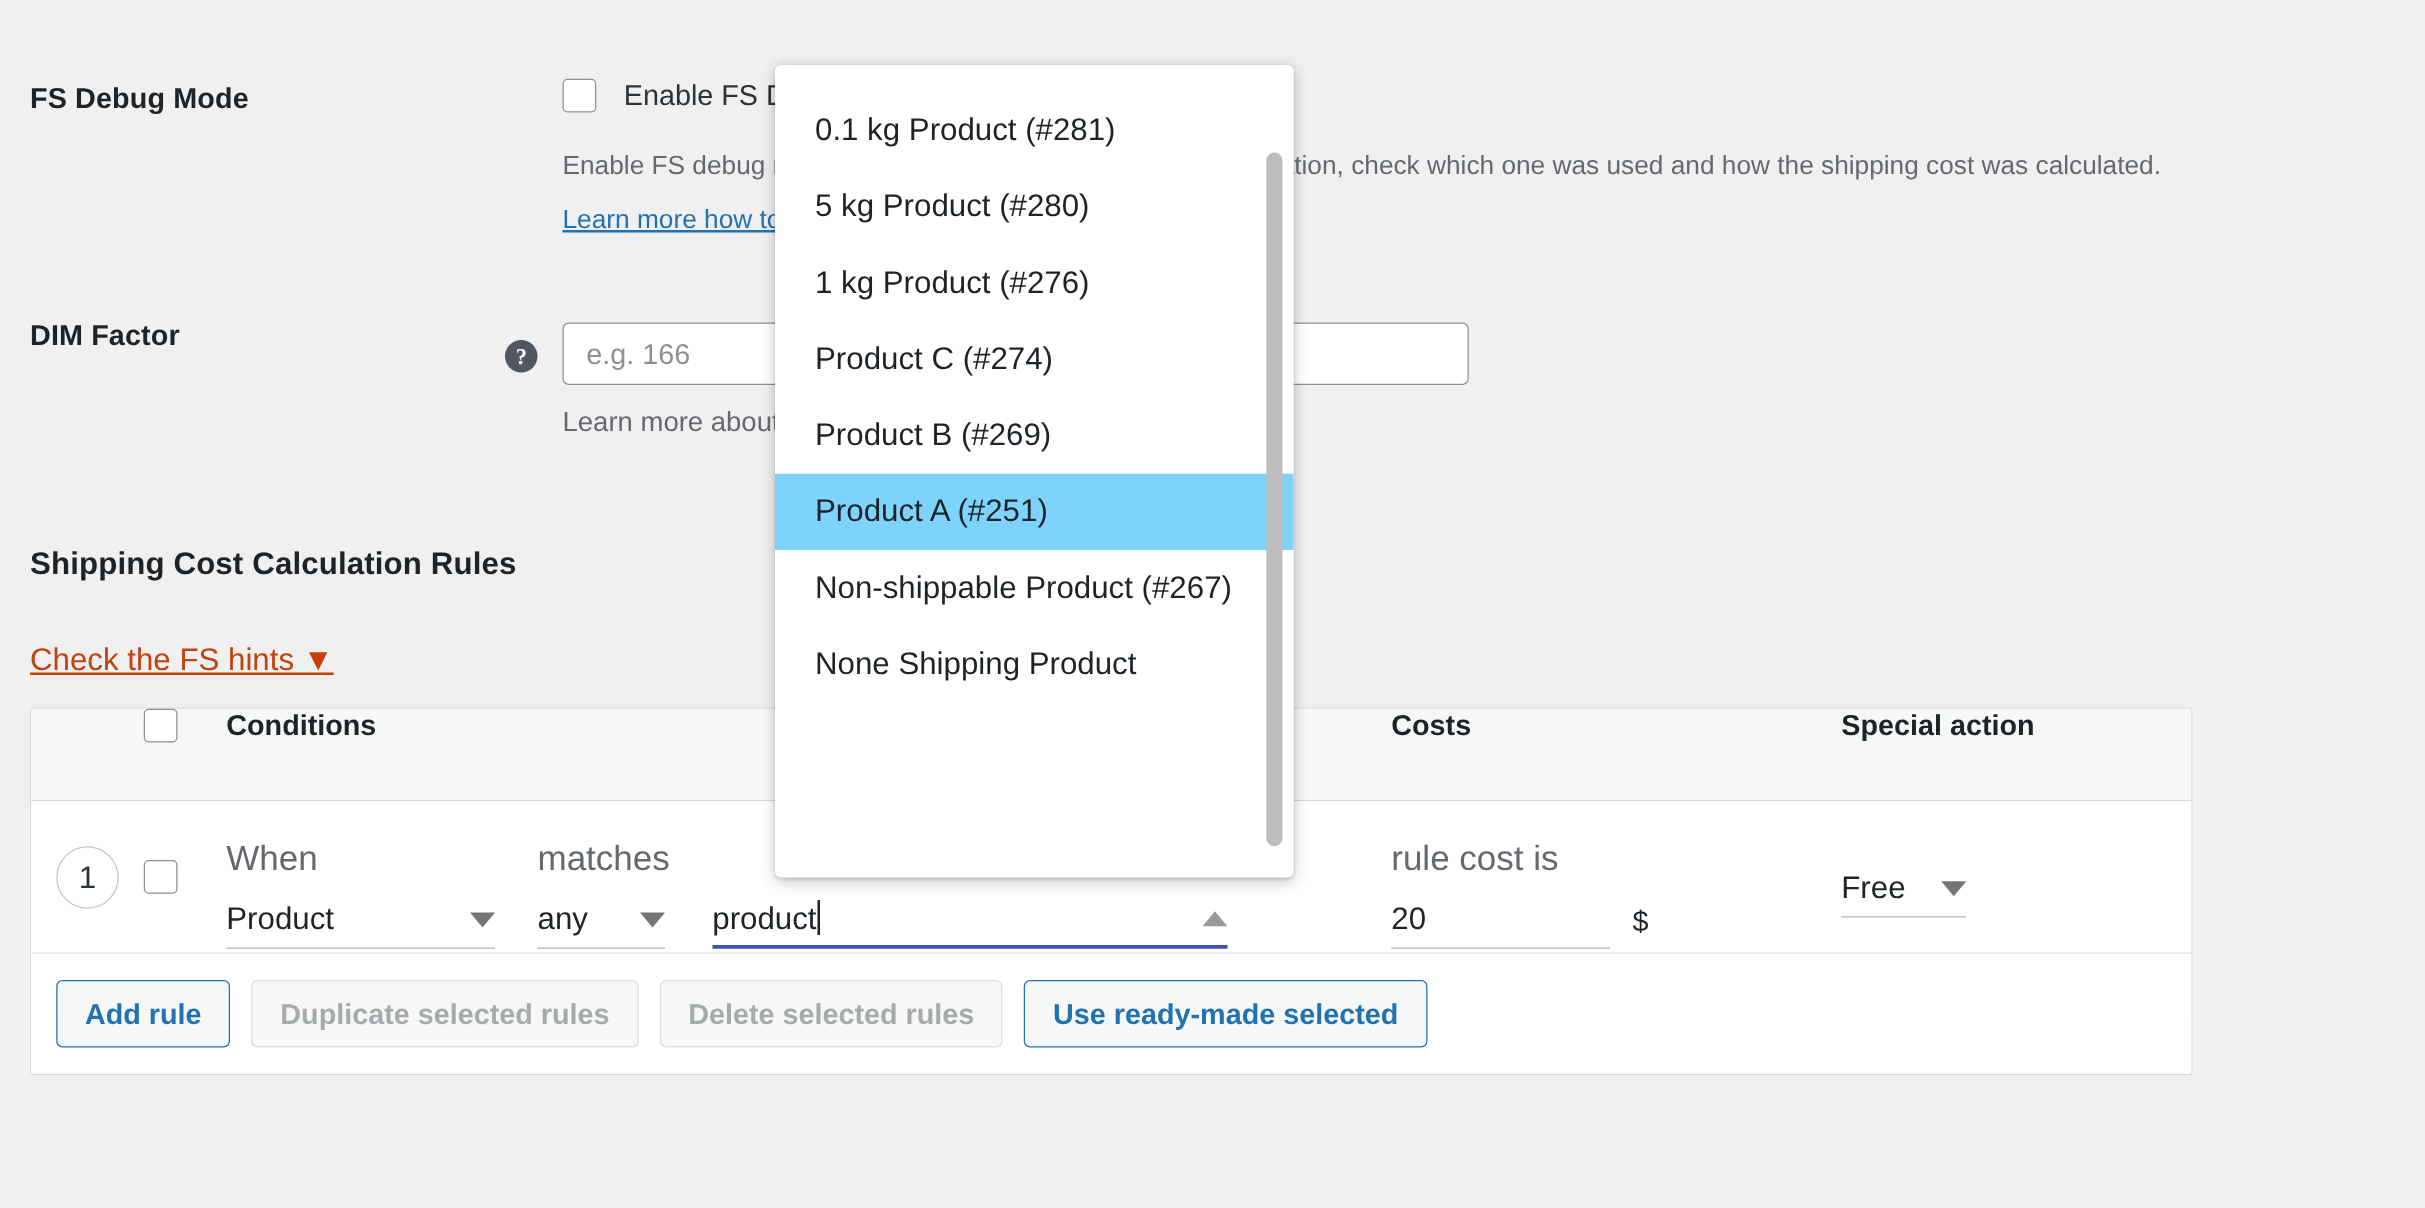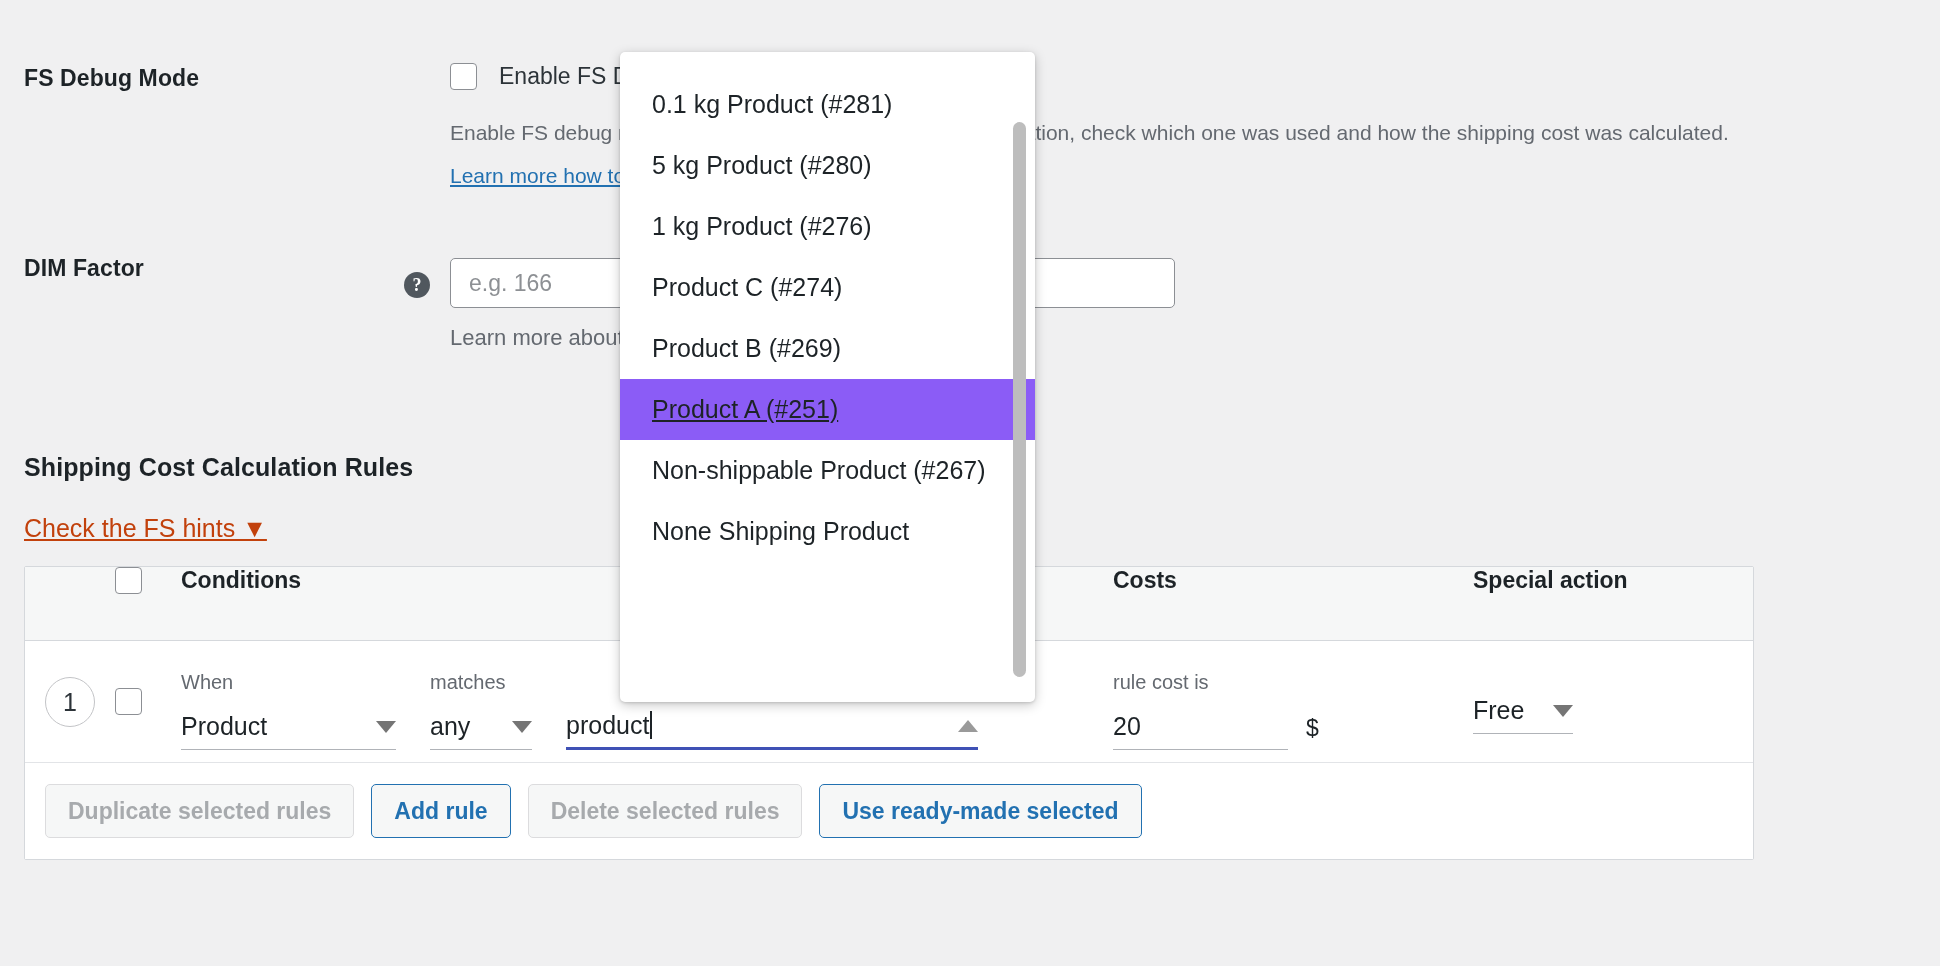--- a/index.html
+++ b/index.html
@@ -56,21 +56,21 @@
     font-size: 23px; color: #646970; padding: 0 18px; line-height: 48px;
   }
   #dim-input .ph { color: #8d9094; }
   #dim-desc {
     position: absolute; left: 450px; top: 325px;
     font-size: 22px; color: #646970; white-space: nowrap;
   }
   #dim-desc .lnk { color: #2271b1; text-decoration: underline; cursor: pointer; }
 
   
-  #rules-title { position: absolute; left: 24px; top: 453px; text-align: right; }
+  #rules-title { position: absolute; left: 24px; top: 437px; text-align: right; }
   #fs-hints {
     position: absolute; left: 24px; top: 514px;
     font-size: 25px; color: #c2410c; text-decoration: underline;
     cursor: pointer; white-space: nowrap;
   }
 
   
   #rules-table {
     position: absolute; left: 24px; top: 566px;
     width: 1730px; border: 1px solid #d5d8dc; background: #fff;
@@ -96,21 +96,21 @@
     width: 50px; height: 50px; border-radius: 50%;
     border: 1px solid #c3c4c7; color: #2c3338; font-size: 25px;
     display: flex; align-items: center; justify-content: center;
     margin-top: 36px; margin-left: 20px;
   }
   .row-chk { margin-top: 47px; }
 
   
   .ctrls { display: flex; align-items: flex-end; padding-top: 30px; }
   .ctrl { display: flex; flex-direction: column; margin-right: 34px; }
-  .ctrl-lbl { font-size: 20px; color: #646970; margin-bottom: 10px; }
+  .ctrl-lbl { font-size: 28px; color: #646970; margin-bottom: 10px; }
   .ctrl-box {
     display: flex; align-items: center; justify-content: space-between;
     border-bottom: 1px solid #b0b3b8; height: 46px;
   }
   .ctrl-box.focused { border-bottom: 3px solid #3f51b5; }
   .ctrl-val { font-size: 25px; color: #1d2327; white-space: nowrap; }
   .caret {
     width: 0; height: 0; border-left: 10px solid transparent;
     border-right: 10px solid transparent; border-top: 12px solid #757575;
     margin-left: 14px; flex: none;
@@ -154,21 +154,21 @@
     box-shadow: 0 3px 12px rgba(0,0,0,.22), 0 1px 3px rgba(0,0,0,.14);
     overflow: hidden; z-index: 50;
   }
   #ac-list {
     position: absolute; inset: 0; padding: 22px 0 0 0;
   }
   .ac-item {
     font-size: 25px; color: #1d2327; line-height: 1.32;
     padding: 14px 40px 14px 32px; cursor: pointer;
   }
-  .ac-item.hl { background: #8b5cf6; text-decoration: underline; }
+  .ac-item.hl { background: #7dd3fc; }
   #ac-scrollbar {
     position: absolute; right: 9px; top: 18px;
     width: 13px; height: 608px;
   }
   #ac-thumb {
     position: absolute; top: 52px; left: 0;
     width: 13px; height: 555px;
     background: #bdbdbd; border-radius: 7px;
     cursor: pointer;
   }
@@ -269,22 +269,22 @@
 
       <div class="act-cell">
         <div class="ctrl-box w-none">
           <span class="ctrl-val">Free</span>
           <span class="caret"></span>
         </div>
       </div>
     </div>
 
     <div class="tfoot">
+      <div class="btn primary">Add rule</div>
       <div class="btn disabled">Duplicate selected rules</div>
-      <div class="btn primary">Add rule</div>
       <div class="btn disabled">Delete selected rules</div>
       <div class="btn primary">Use ready-made selected</div>
     </div>
   </div>
 
   <div id="ac-dropdown">
     <div id="ac-list">
         <div class="ac-item">0.1 kg Product (#281)</div>
         <div class="ac-item">5 kg Product (#280)</div>
         <div class="ac-item">1 kg Product (#276)</div>

